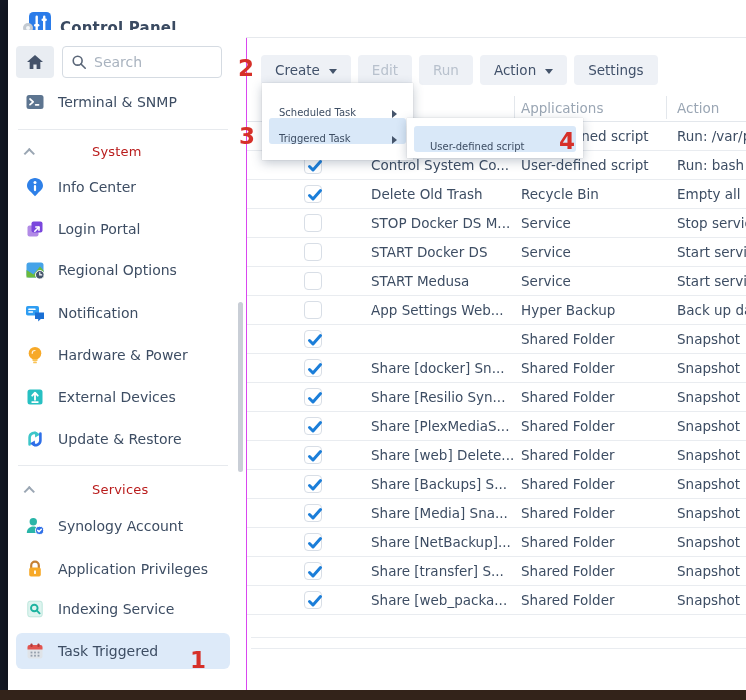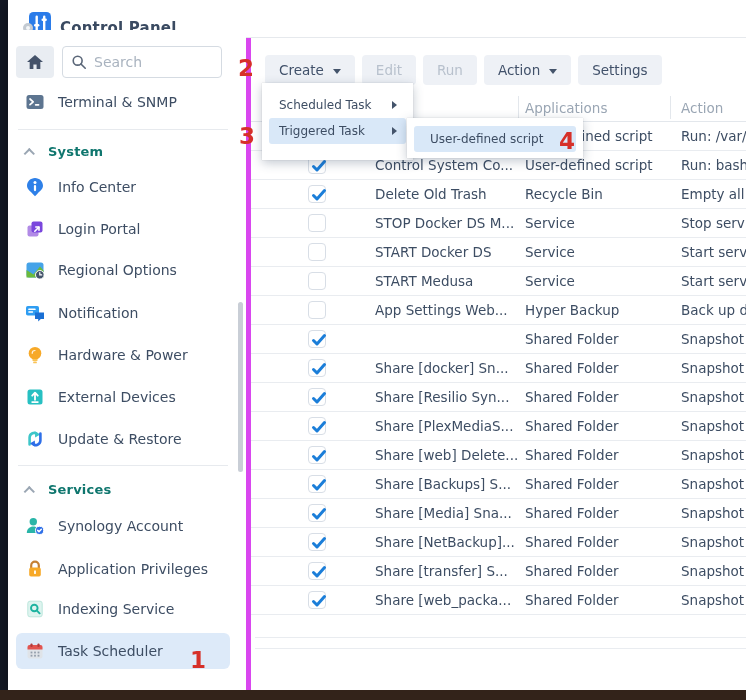--- a/index.html
+++ b/index.html
@@ -34,28 +34,28 @@
   .search-box input::placeholder { color:#a9b3bf; }
 
   .side-item { position:absolute; left:8px; right:16px; height:36px; display:flex; align-items:center;
     padding-left:9px; border-radius:6px; cursor:pointer; }
   .side-item .sicon { width:20px; height:20px; flex:0 0 20px; margin-right:13px; }
   .side-item .slabel { font-size:14px; color:#3d4d63; white-space:nowrap; }
   .side-item.selected { background:#ddeaf9; }
   .side-section { position:absolute; left:18px; right:16px; height:24px; display:flex; align-items:center; cursor:pointer; }
   .side-section .chev { width:8px; height:8px; border-left:2px solid #9aa6b3; border-top:2px solid #9aa6b3;
     transform:rotate(45deg) translateY(1px); margin-right:14px; margin-top:3px; }
-  .side-section .seclabel { font-size:13px; font-weight:bold; color:#0f766e; letter-spacing:.2px; }
+  .side-section .seclabel { font-size:13px; font-weight:normal; color:#b91c1c; letter-spacing:.2px;margin-left:44px; }
   .side-divider { position:absolute; left:10px; right:18px; height:1px; background:#e7eaee; }
   .side-scroll { position:absolute; right:3px; top:272px; width:5px; height:170px;
     background:#c9ced6; border-radius:3px; cursor:pointer; }
 
   
   .content { position:absolute; left:238px; top:38px; right:0; bottom:0; background:#fff;
-    border-left:5px solid #d946ef; }
+    border-left:1px solid #d946ef; }
 
   .toolbar { position:absolute; left:14px; top:17px; height:30px; display:flex; gap:7px; }
   .tbtn { height:30px; background:#eef1f6; border:none; border-radius:4px; padding:0 14px;
     font-size:13.5px; font-family:inherit; color:#41516a; display:flex; align-items:center; cursor:pointer; }
   .tbtn.disabled { color:#b8c1cd; cursor:default; }
   .tbtn .caret { width:0; height:0; border-left:4px solid transparent; border-right:4px solid transparent;
     border-top:5px solid #44546b; margin-left:9px; margin-top:2px; }
 
   .thead { position:absolute; left:0; top:55px; right:0; height:29px; border-bottom:1px solid #e3e7ec; }
   .thead .hcell { position:absolute; top:0; height:29px; display:flex; align-items:center;
@@ -71,22 +71,22 @@
   .cell { position:absolute; top:0; height:29px; line-height:29px; font-size:13.5px; color:#3d4d63;
     white-space:nowrap; overflow:hidden; }
   .cell.name { left:124px; width:146px; }
   .cell.app  { left:274px; width:145px; }
   .cell.action { left:430px; right:0; }
   .endline { position:absolute; left:4px; right:0; height:1px; background:#e9ecf0; }
 
   
   .menu { position:absolute; left:254px; top:83px; width:151px; height:77px; background:#fff;
     box-shadow:0 3px 10px rgba(40,60,90,.28), 0 0 1px rgba(0,0,0,.2); z-index:40; padding-top:9px; }
-  .menu-item { margin:0 7px; height:26px; display:flex; align-items:center; padding-left:10px;
-    font-size:12px; color:#3d4d63; border-radius:3px; cursor:pointer; position:relative; }
+  .menu-item { margin:0 7px; height:26px; display:flex; align-items:flex-end; padding-left:10px;
+    font-size:10px; color:#3d4d63; border-radius:3px; cursor:pointer; position:relative; }
   .menu-item.hl { background:#d9e8f8; }
   .sub-arrow { position:absolute; right:9px; width:0; height:0; border-top:4px solid transparent;
     border-bottom:4px solid transparent; border-left:5px solid #44546b; }
 
   .submenu { position:absolute; left:399px; top:118px; width:176px; height:40px; background:#fff;
     box-shadow:0 3px 10px rgba(40,60,90,.28), 0 0 1px rgba(0,0,0,.2); z-index:45; padding-top:8px; }
   .submenu .menu-item { height:26px; padding-left:16px; }
 
   
   .annot { position:absolute; font-size:23px; font-weight:bold; color:#d63029; z-index:60;
@@ -255,21 +255,21 @@
         <rect x="12.4" y="2.4" width="2.2" height="3.6" rx="1" fill="#b23c3c"></rect>
         <g fill="#949eab">
           <rect x="5.6" y="10.6" width="1.8" height="1.8"></rect>
             <rect x="9.1" y="10.6" width="1.8" height="1.8"></rect>
             <rect x="12.6" y="10.6" width="1.8" height="1.8"></rect>
           <rect x="5.6" y="13.8" width="1.8" height="1.8"></rect>
             <rect x="9.1" y="13.8" width="1.8" height="1.8"></rect>
             <rect x="12.6" y="13.8" width="1.8" height="1.8"></rect>
         </g>
       </svg>
-      <span class="slabel">Task Scheduler</span>
+      <span class="slabel">Task Triggered</span>
     </div>
 
     <div class="side-scroll"></div>
   </div>
 
   <div class="content">
     <div class="toolbar">
       <button class="tbtn">
         <span>Create</span>
           <span class="caret"></span>

